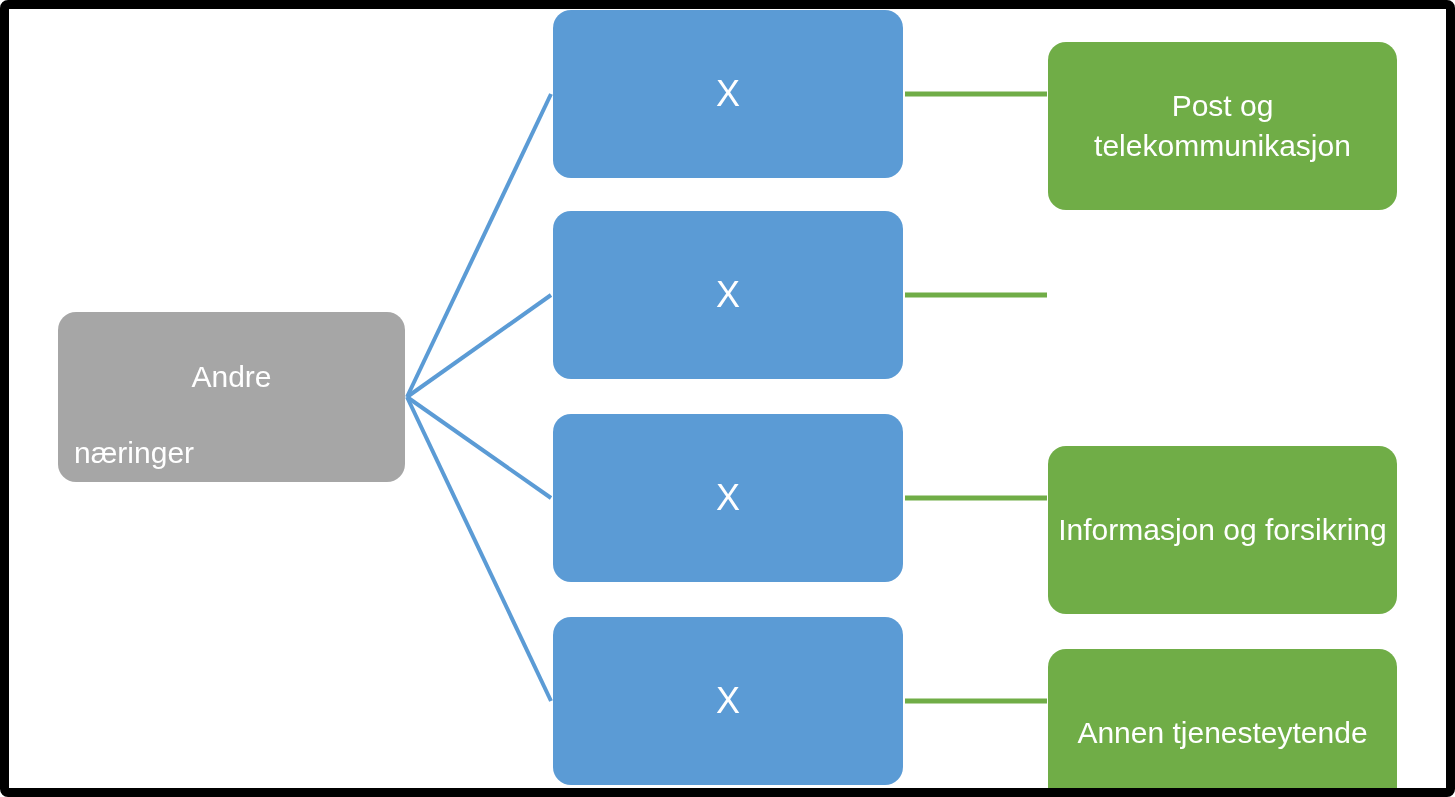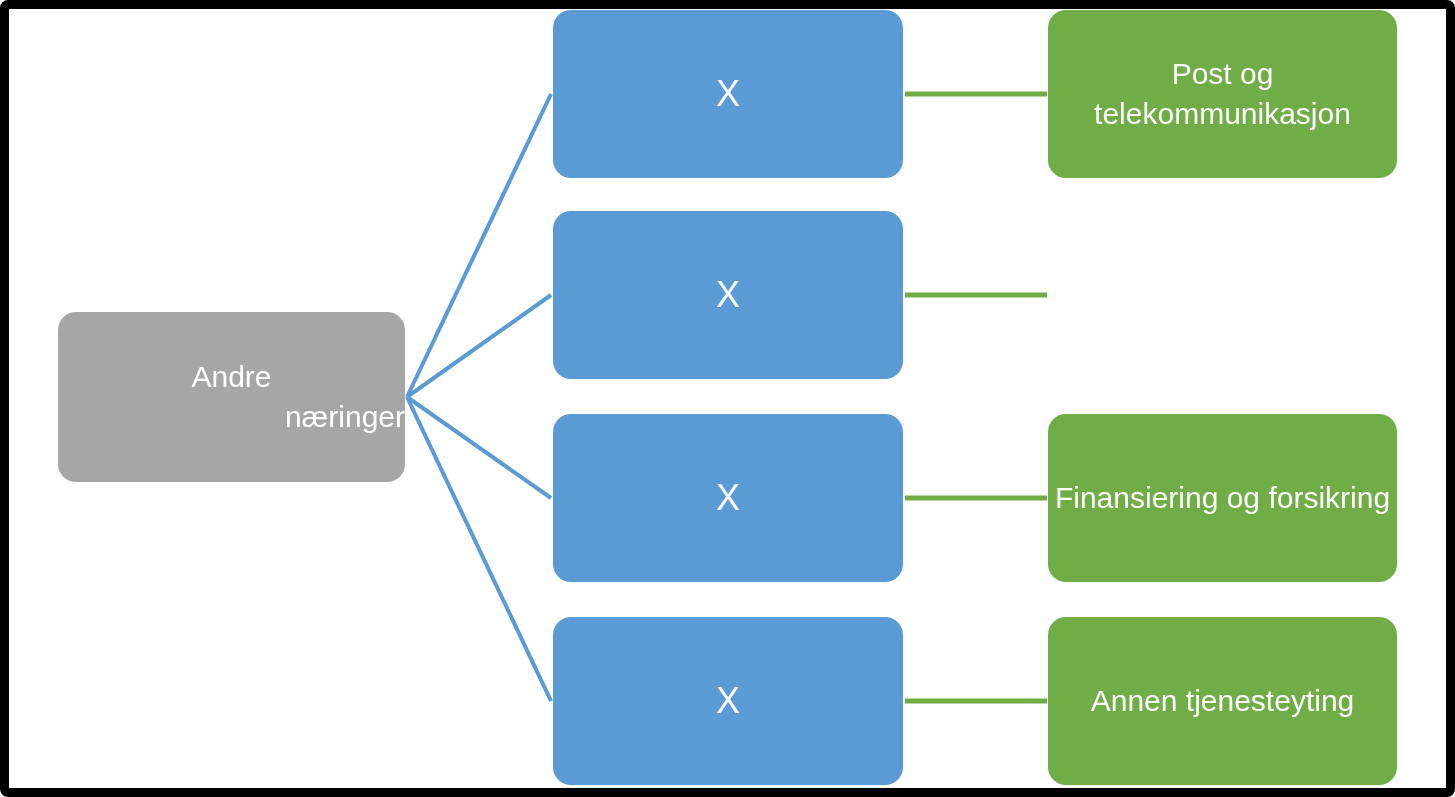--- a/index.html
+++ b/index.html
@@ -38,36 +38,37 @@
     font-size: 30px;
   }
   .root-box {
     left: 49px;
     top: 303px;
     width: 347px;
     height: 170px;
     background: #a6a6a6;
     align-items: stretch;
   }
-  .root-box .line { text-align: center; }
-  .root-box .line-left { text-align: right; }
+  .root-box .line { text-align: center; margin-top: 36px; }
+  .root-box .line-left { text-align: left; padding-left: 16px; }
   .operator-box {
     left: 544px;
     width: 350px;
     height: 168px;
     background: #5b9bd5;
     font-size: 36px;
   }
   .category-box {
     left: 1039px;
     width: 349px;
     height: 168px;
     background: #70ad47;
     padding: 0 6px;
     width: 337px;
+    margin-top: 32px;
   }
   .row-0 { top: 1px; }
   .row-1 { top: 202px; }
   .row-2 { top: 405px; }
   .row-3 { top: 608px; }
 </style>
 </head>
 <body>
 
 <div class="frame">
@@ -98,23 +99,23 @@
   </div>
 
   <div class="box operator-box row-1">
     <span>X</span>
   </div>
 
   <div class="box operator-box row-2">
     <span>X</span>
   </div>
   <div class="box category-box row-2">
-    <span>Finansiering og forsikring</span>
+    <span>Informasjon og forsikring</span>
   </div>
 
   <div class="box operator-box row-3">
     <span>X</span>
   </div>
   <div class="box category-box row-3">
-    <span>Annen tjenesteyting</span>
+    <span>Annen tjenesteytende</span>
   </div>
 
 </div>
 
 </body></html>

